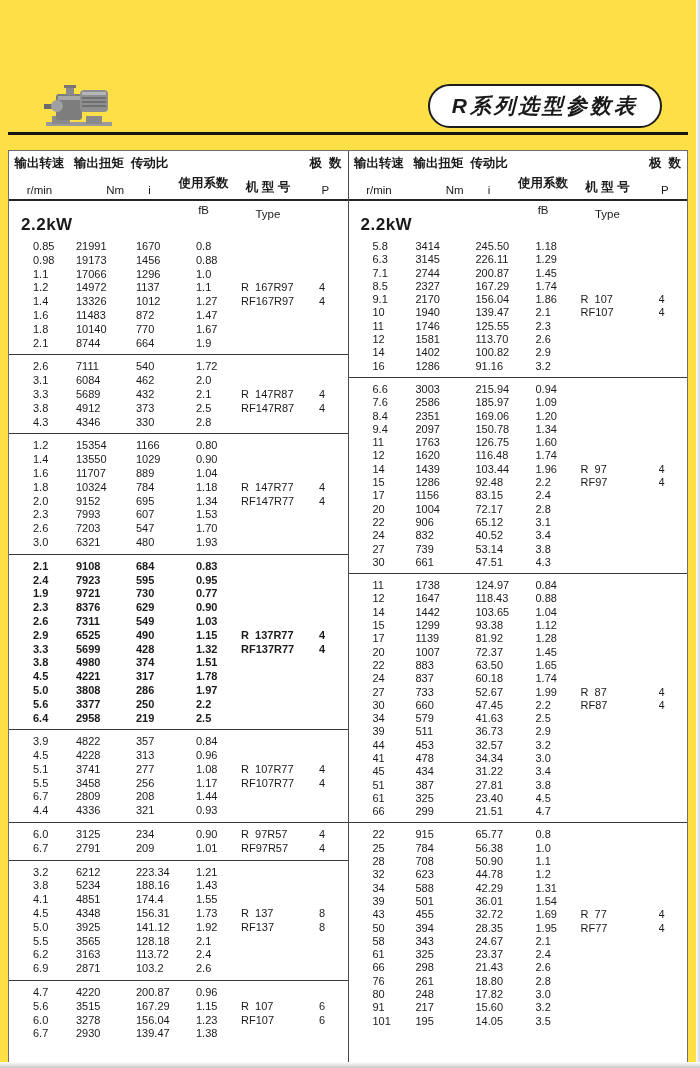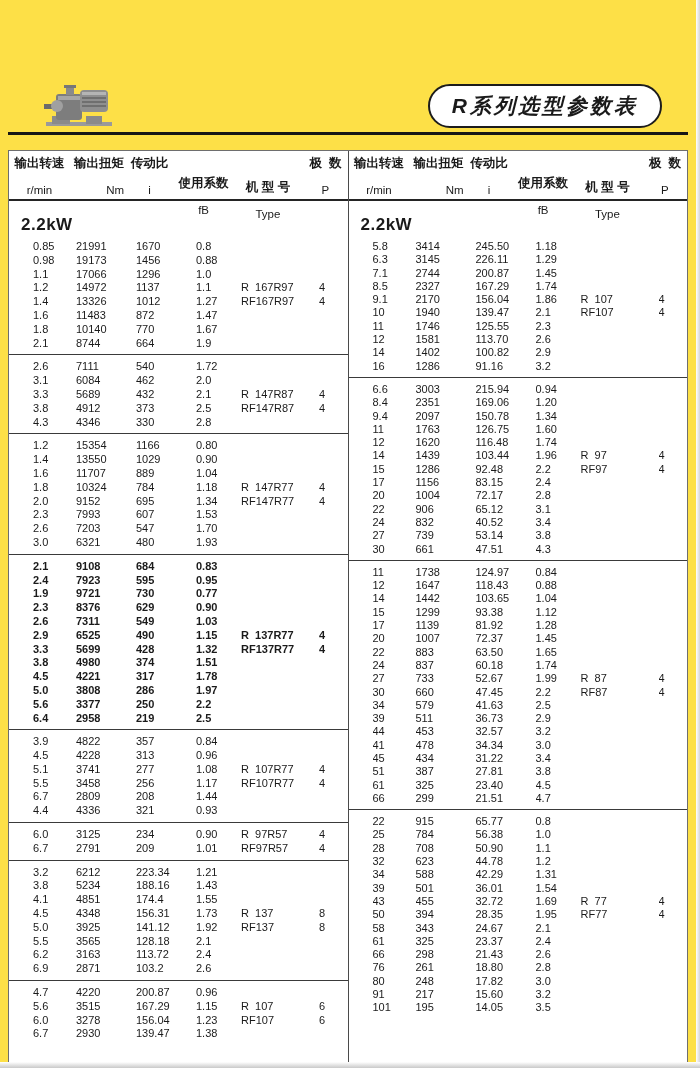--- a/index.html
+++ b/index.html
@@ -684,20 +684,28 @@
           <div class="block">
             <div class="row">
               <span class="c c1">6.6</span>
               <span class="c c2">3003</span>
               <span class="c c3">215.94</span>
               <span class="c c4">0.94</span>
               <span class="c c5"></span>
               <span class="c c6"></span>
             </div>
             <div class="row">
+              <span class="c c1">7.6</span>
+              <span class="c c2">2586</span>
+              <span class="c c3">185.97</span>
+              <span class="c c4">1.09</span>
+              <span class="c c5"></span>
+              <span class="c c6"></span>
+            </div>
+            <div class="row">
               <span class="c c1">8.4</span>
               <span class="c c2">2351</span>
               <span class="c c3">169.06</span>
               <span class="c c4">1.20</span>
               <span class="c c5"></span>
               <span class="c c6"></span>
             </div>
             <div class="row">
               <span class="c c1">9.4</span>
               <span class="c c2">2097</span>

